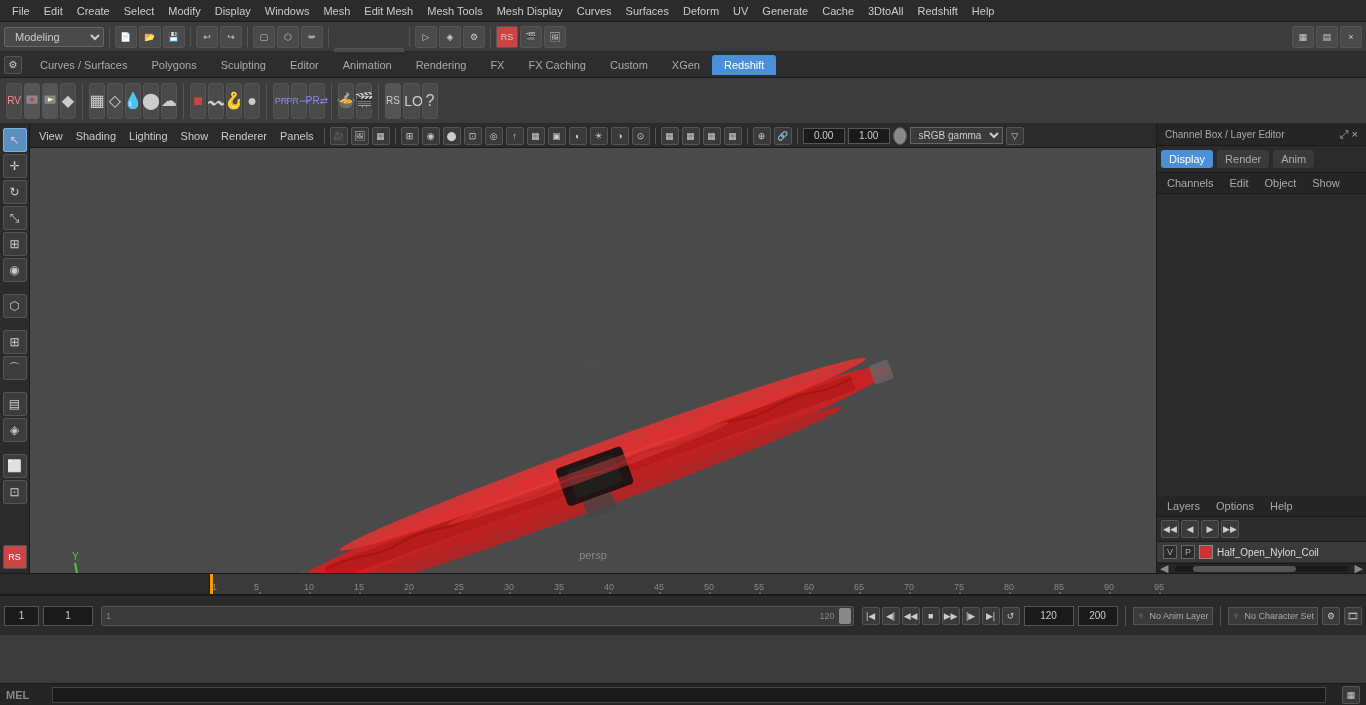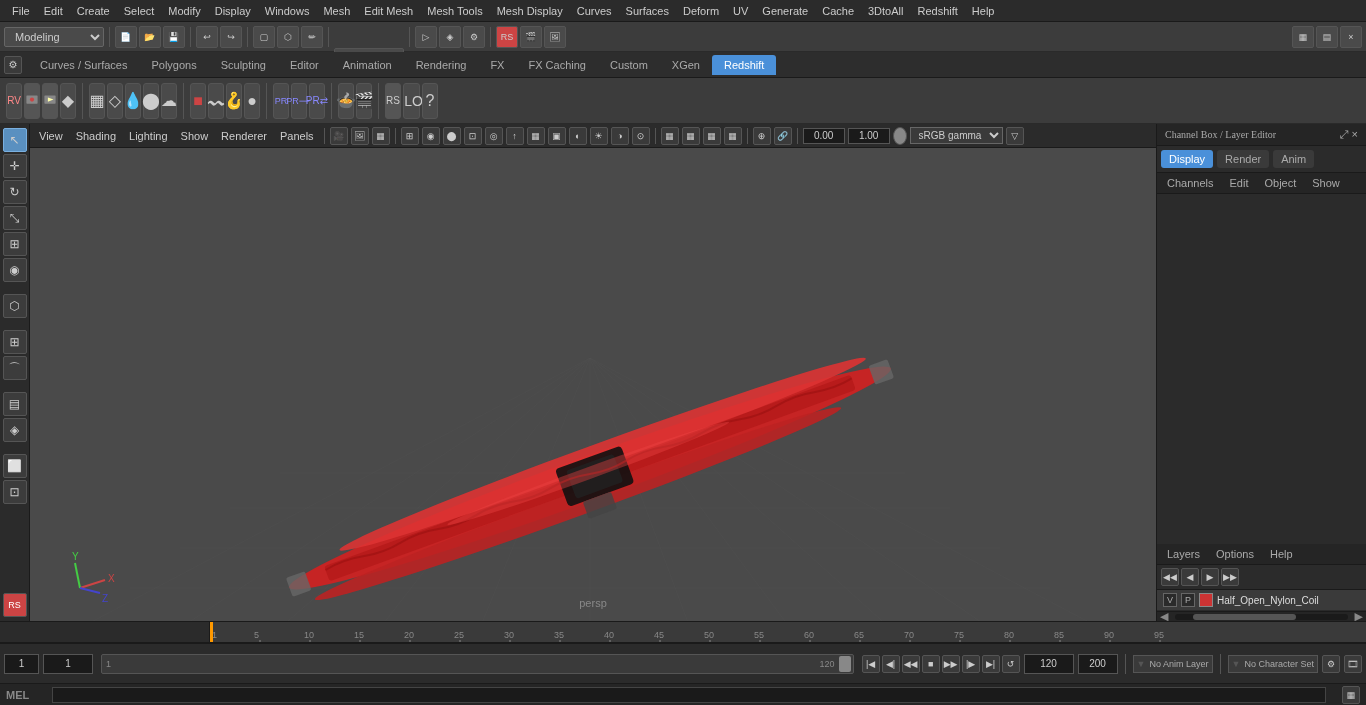--- a/index.html
+++ b/index.html
@@ -400,20 +400,21 @@
       max-width: 90px;
     }
     #mel-bar {
       height: 22px;
       background: #252525;
       display: flex;
       align-items: center;
       padding: 0 6px;
       border-top: 1px solid #1a1a1a;
       gap: 16px;
+      margin-top: 48px;
     }
     .mel-label {
       color: #888;
       font-size: 11px;
       font-weight: bold;
       min-width: 30px;
     }
     .mel-input {
       flex: 1;
       height: 16px;
@@ -698,21 +699,21 @@
             </g>
           </g>
         </svg>
 
         <div id="persp-label">persp</div>
       </div>
     </div>
 
     <div id="right-panel">
       <div id="right-panel-header">
-        <span style="font-size:10px;font-family:Liberation Serif, serif;">Channel Box / Layer Editor</span>
+        <span style="font-size:10px;">Channel Box / Layer Editor</span>
         <div style="display:flex;gap:3px;">
           <div style="cursor:pointer;color:#aaa;">⤢</div>
           <div style="cursor:pointer;color:#aaa;">×</div>
         </div>
       </div>
 
       <div id="right-panel-tabs">
         <div class="rp-tab active">Display</div>
         <div class="rp-tab">Render</div>
         <div class="rp-tab">Anim</div>

